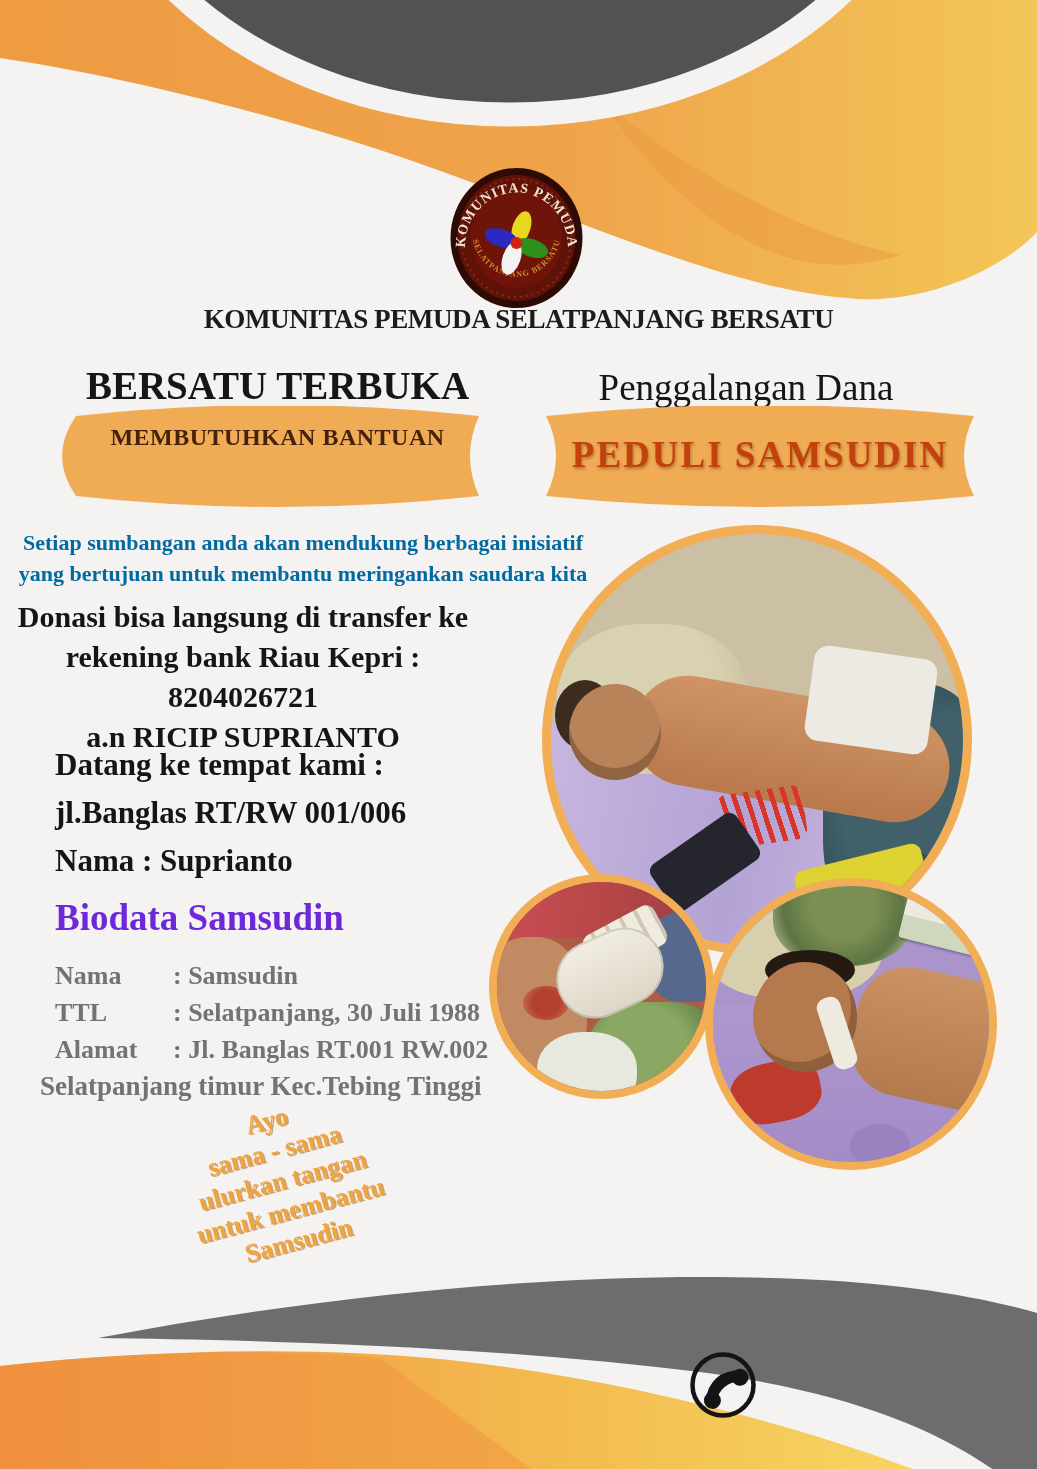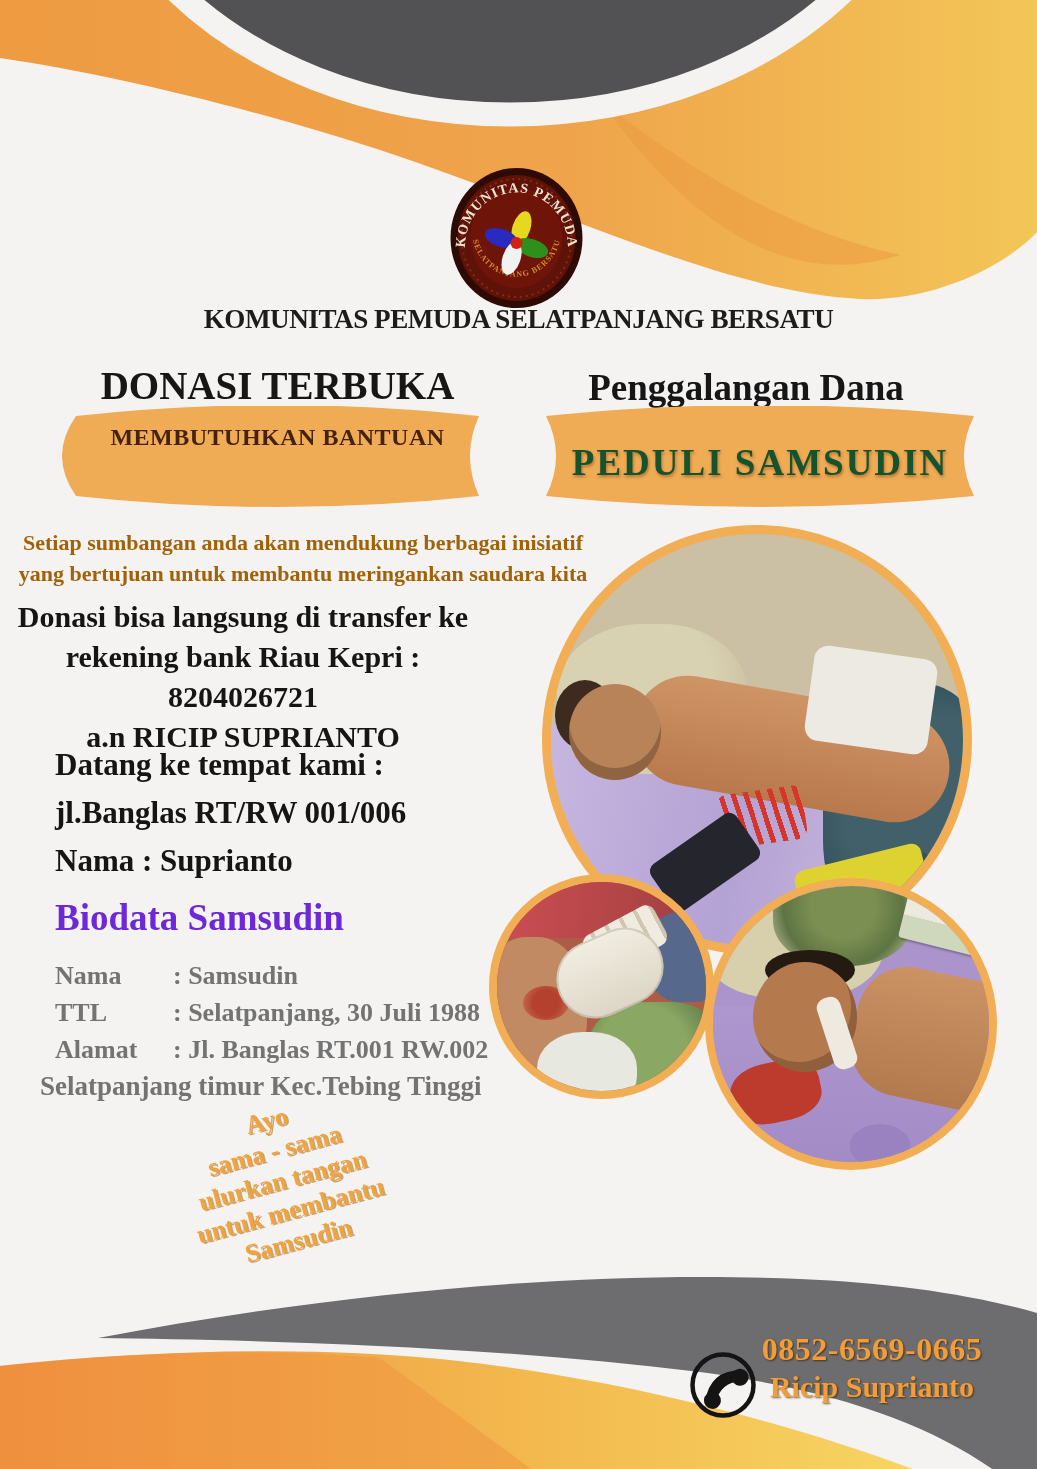--- a/index.html
+++ b/index.html
@@ -5,33 +5,33 @@
   html,body{margin:0;padding:0;}
   body{font-family:"Liberation Serif","DejaVu Serif",serif;background:#888;}
   .poster{position:relative;width:1037px;height:1469px;background:#f4f3f2;overflow:hidden;margin:0 auto;}
   .abs{position:absolute;}
   svg{display:block;}
 
   
   .org-title{top:303px;left:0;width:1037px;text-align:center;font-size:28px;font-weight:bold;
              color:#1d1c1a;letter-spacing:-.5px;transform:scaleX(.97);}
   .head-left{top:363px;left:62px;width:431px;text-align:center;font-size:39px;font-weight:bold;color:#161616;}
-  .head-right{top:366px;left:530px;width:432px;text-align:center;font-size:37px;font-weight:bold;color:#161616;}
+  .head-right{top:366px;left:530px;width:432px;text-align:center;font-size:37px;font-weight:normal;color:#161616;}
 
   .ribbon{top:406px;height:101px;}
   .ribbon svg{position:absolute;inset:0;}
   .ribbon .rtext{position:relative;text-align:center;font-weight:bold;}
   .ribbon-left{left:62px;width:431px;}
   .ribbon-left .rtext{padding-top:12px;font-size:24px;line-height:38px;color:#44220e;letter-spacing:.5px;}
   .ribbon-right{left:530px;width:460px;}
-  .ribbon-right .rtext{padding-top:35px;font-size:37px;line-height:44px;color:#14532d;letter-spacing:2px;
+  .ribbon-right .rtext{padding-top:27px;font-size:37px;line-height:44px;color:#c2410c;letter-spacing:2px;
                        text-shadow:1px 2px 3px rgba(120,75,20,.55);}
 
   .intro{top:527px;left:18px;width:570px;text-align:center;font-size:22px;line-height:31px;
-         font-weight:bold;color:#a16207;}
+         font-weight:bold;color:#0369a1;}
   .donation{top:597px;left:8px;width:470px;text-align:center;font-size:30px;line-height:40px;
             font-weight:bold;color:#151515;}
   .visit{top:741px;left:55px;width:450px;font-weight:bold;color:#151515;}
   .visit div{font-size:31px;line-height:48px;}
   .bio-title{top:896px;left:55px;font-size:37px;font-weight:bold;color:#6d28d9;}
   .bio{top:957px;left:55px;width:480px;font-weight:bold;color:#737373;font-size:26px;line-height:37px;}
   .bio .row{display:flex;}
   .bio .lbl{width:118px;flex:none;}
   .bio .extra{margin-left:-15px;font-size:27px;}
 
@@ -138,21 +138,21 @@
       <ellipse cx="0" cy="-16" rx="9" ry="17" fill="#e8d71f" transform="rotate(18)"></ellipse>
       <ellipse cx="16" cy="0" rx="17" ry="9" fill="#2f8f1d" transform="rotate(18)"></ellipse>
       <ellipse cx="-16" cy="0" rx="17" ry="9" fill="#2a2ac0" transform="rotate(18)"></ellipse>
       <ellipse cx="0" cy="16" rx="9" ry="17" fill="#f2f2f2" transform="rotate(18)"></ellipse>
       <circle cx="0" cy="0" r="6" fill="#cf2213"></circle>
     </g>
   </svg>
 
   <div class="abs org-title">KOMUNITAS PEMUDA SELATPANJANG BERSATU</div>
 
-  <div class="abs head-left">DONASI TERBUKA</div>
+  <div class="abs head-left">BERSATU TERBUKA</div>
   <div class="abs head-right">Penggalangan Dana</div>
 
   <div class="abs ribbon ribbon-left">
     <svg width="431" height="101" viewBox="0 0 431 101">
       <path fill="#f0ab55" d="M 14,10 Q 215,-12 417,10 Q 399,50 417,90 Q 215,112 14,90 Q -14,50 14,10 Z"></path>
     </svg>
     <div class="rtext">
       <div>MEMBUTUHKAN BANTUAN</div>
     </div>
   </div>
@@ -243,18 +243,14 @@
   </div>
 
   <svg class="abs" style="top:1349px;left:687px;z-index:4;" width="72" height="72" viewBox="0 0 72 72">
     <circle cx="36" cy="36" r="30.5" fill="none" stroke="#141414" stroke-width="4.5"></circle>
     <g transform="rotate(-40 36 36)" fill="#141414">
       <circle cx="18" cy="41" r="8.5"></circle>
       <circle cx="54" cy="41" r="8.5"></circle>
       <path d="M 12,37 Q 36,16 60,37 L 53,45 Q 36,32 19,45 Z"></path>
     </g>
   </svg>
-  <div class="abs contact-text">
-    <div class="phone-no">0852-6569-0665</div>
-    <div class="contact-name">Ricip Suprianto</div>
-  </div>
 
 </div>
 
 </body></html>

